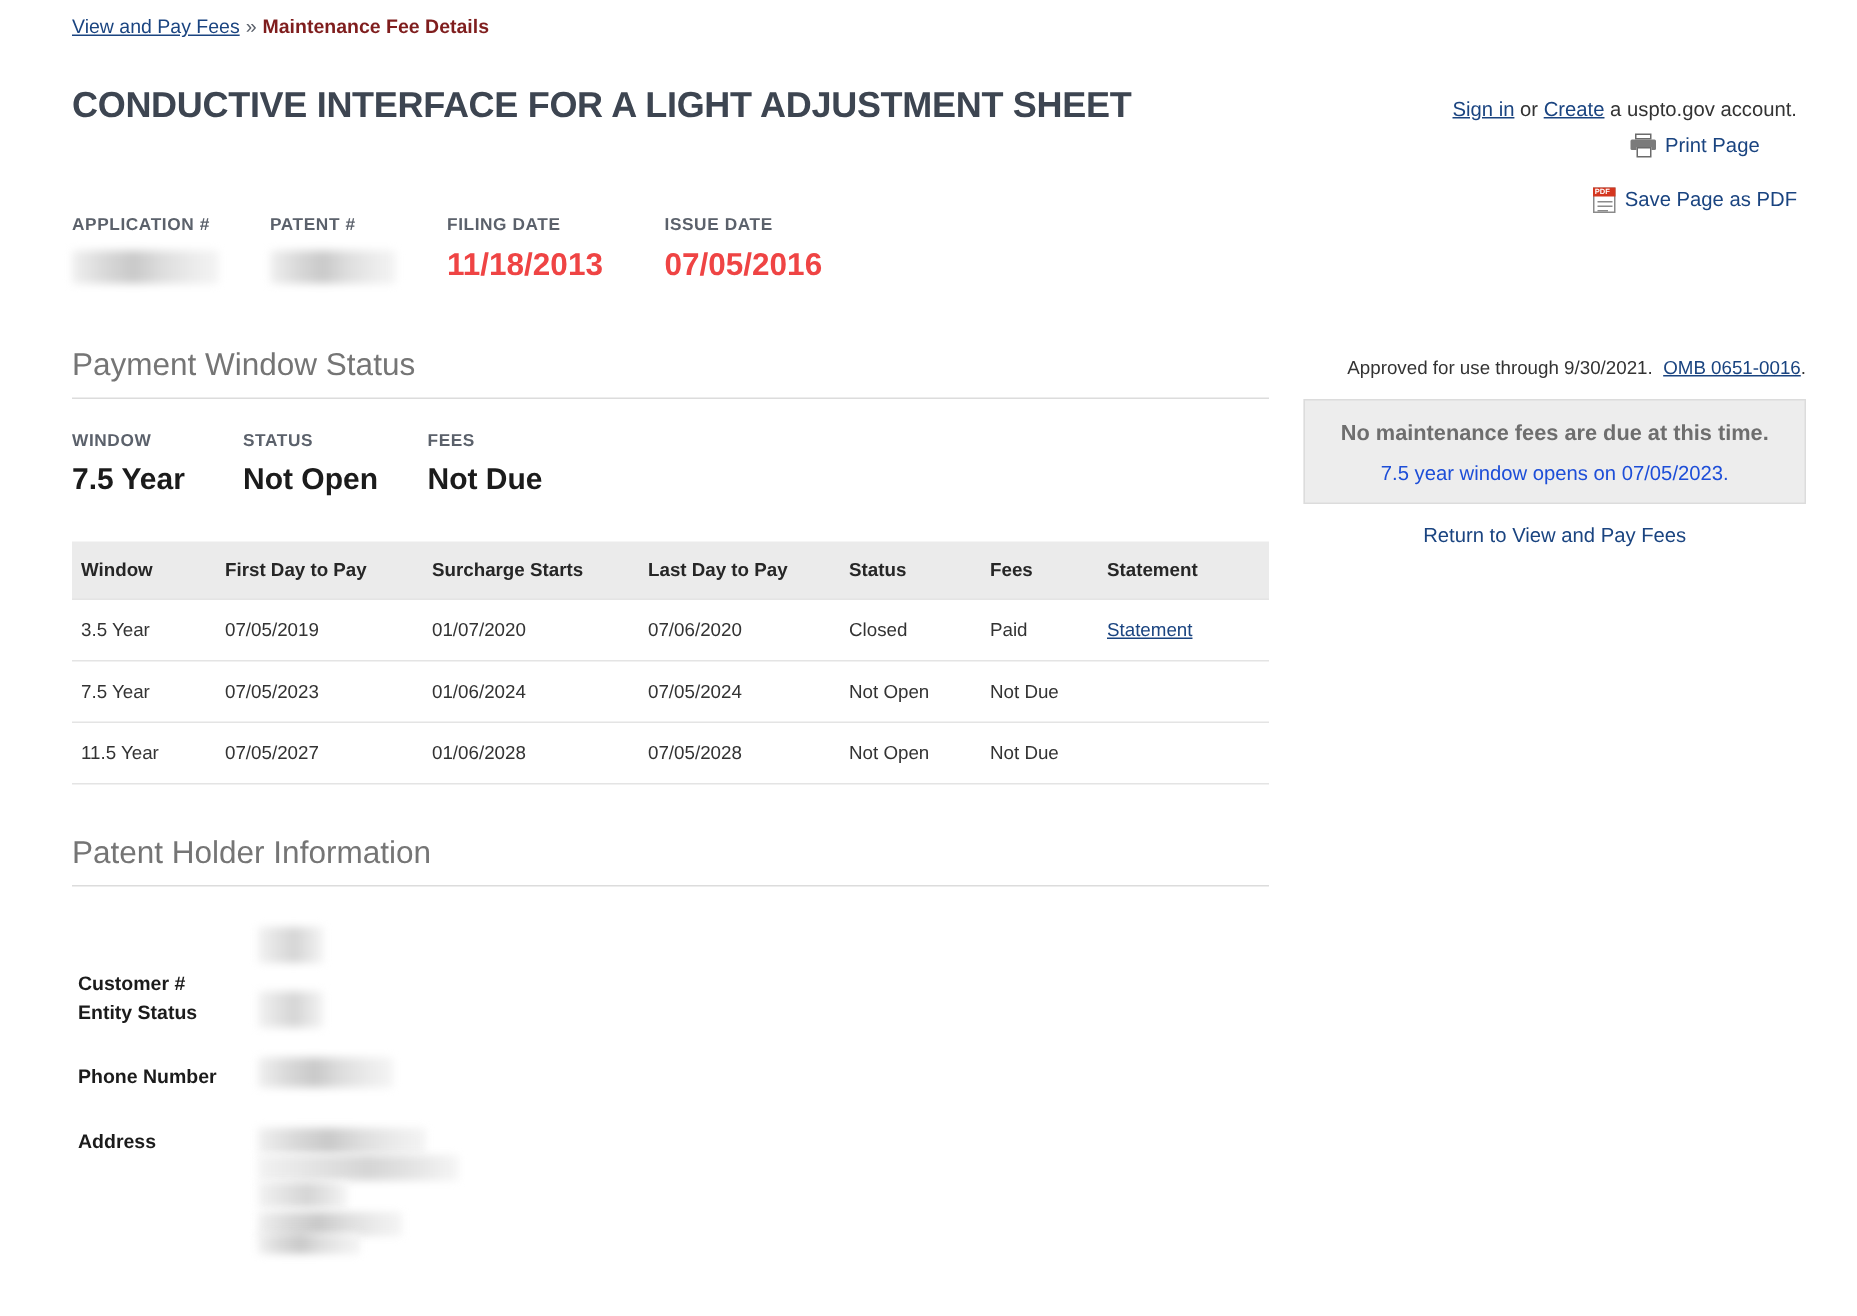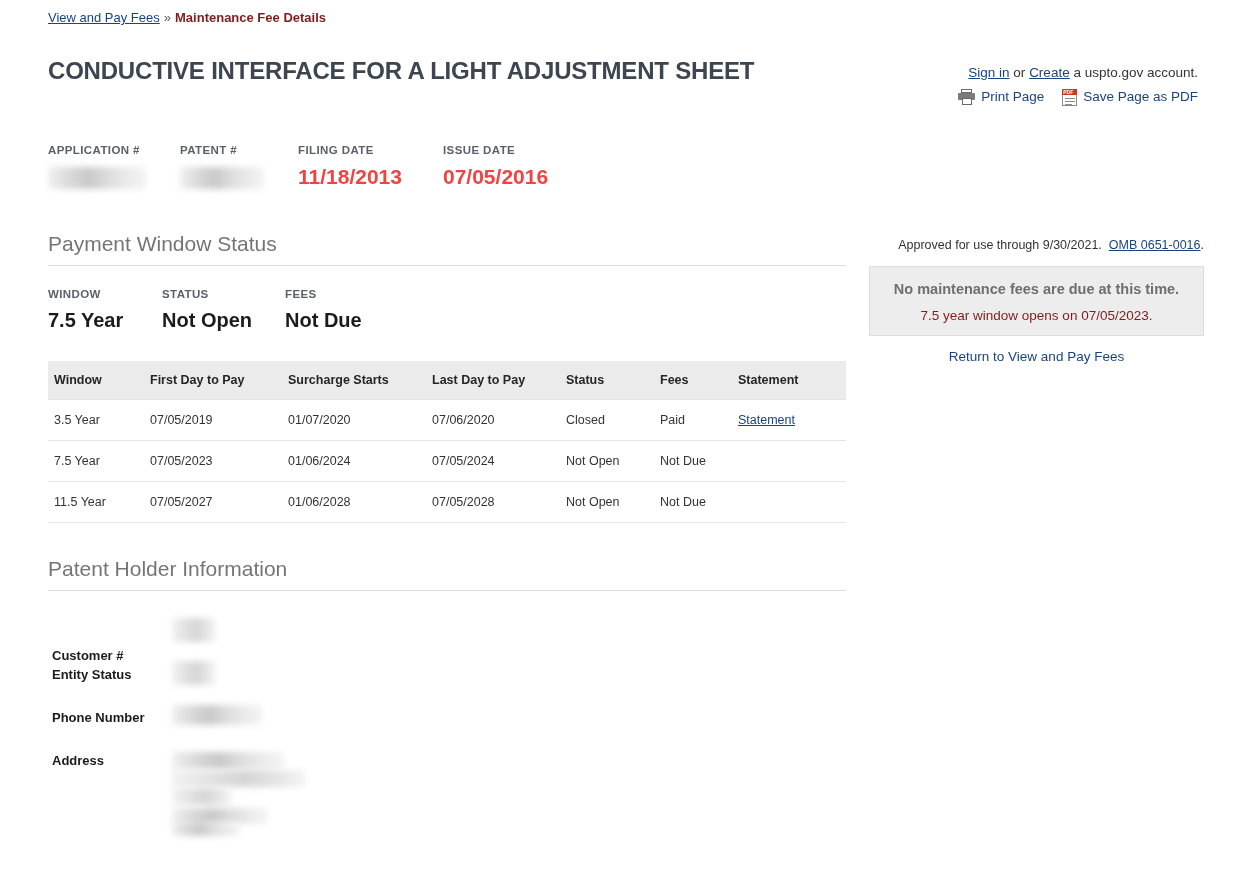--- a/index.html
+++ b/index.html
@@ -74,20 +74,21 @@
     text-decoration: underline;
   }
   .doc-actions {
     position: absolute;
     right: 40px;
     top: 88px;
     display: flex;
     align-items: center;
     gap: 18px;
     white-space: nowrap;
+    flex-direction: column;
   }
   .doc-action {
     display: flex;
     align-items: center;
     gap: 6px;
     font-size: 13.5px;
     color: #1a4480;
     cursor: pointer;
   }
   .doc-action .label { line-height: 18px; }
@@ -270,21 +271,21 @@
     padding-top: 12px;
   }
   .notice-box .line1 {
     font-size: 14.5px;
     font-weight: bold;
     color: #6e6e6e;
     line-height: 20px;
   }
   .notice-box .line2 {
     font-size: 13.5px;
-    color: #7f1d1d;
+    color: #1d4ed8;
     line-height: 20px;
     margin-top: 7px;
   }
   .return-link {
     position: absolute;
     left: 869px;
     top: 349px;
     width: 335px;
     text-align: center;
     font-size: 13.5px;

